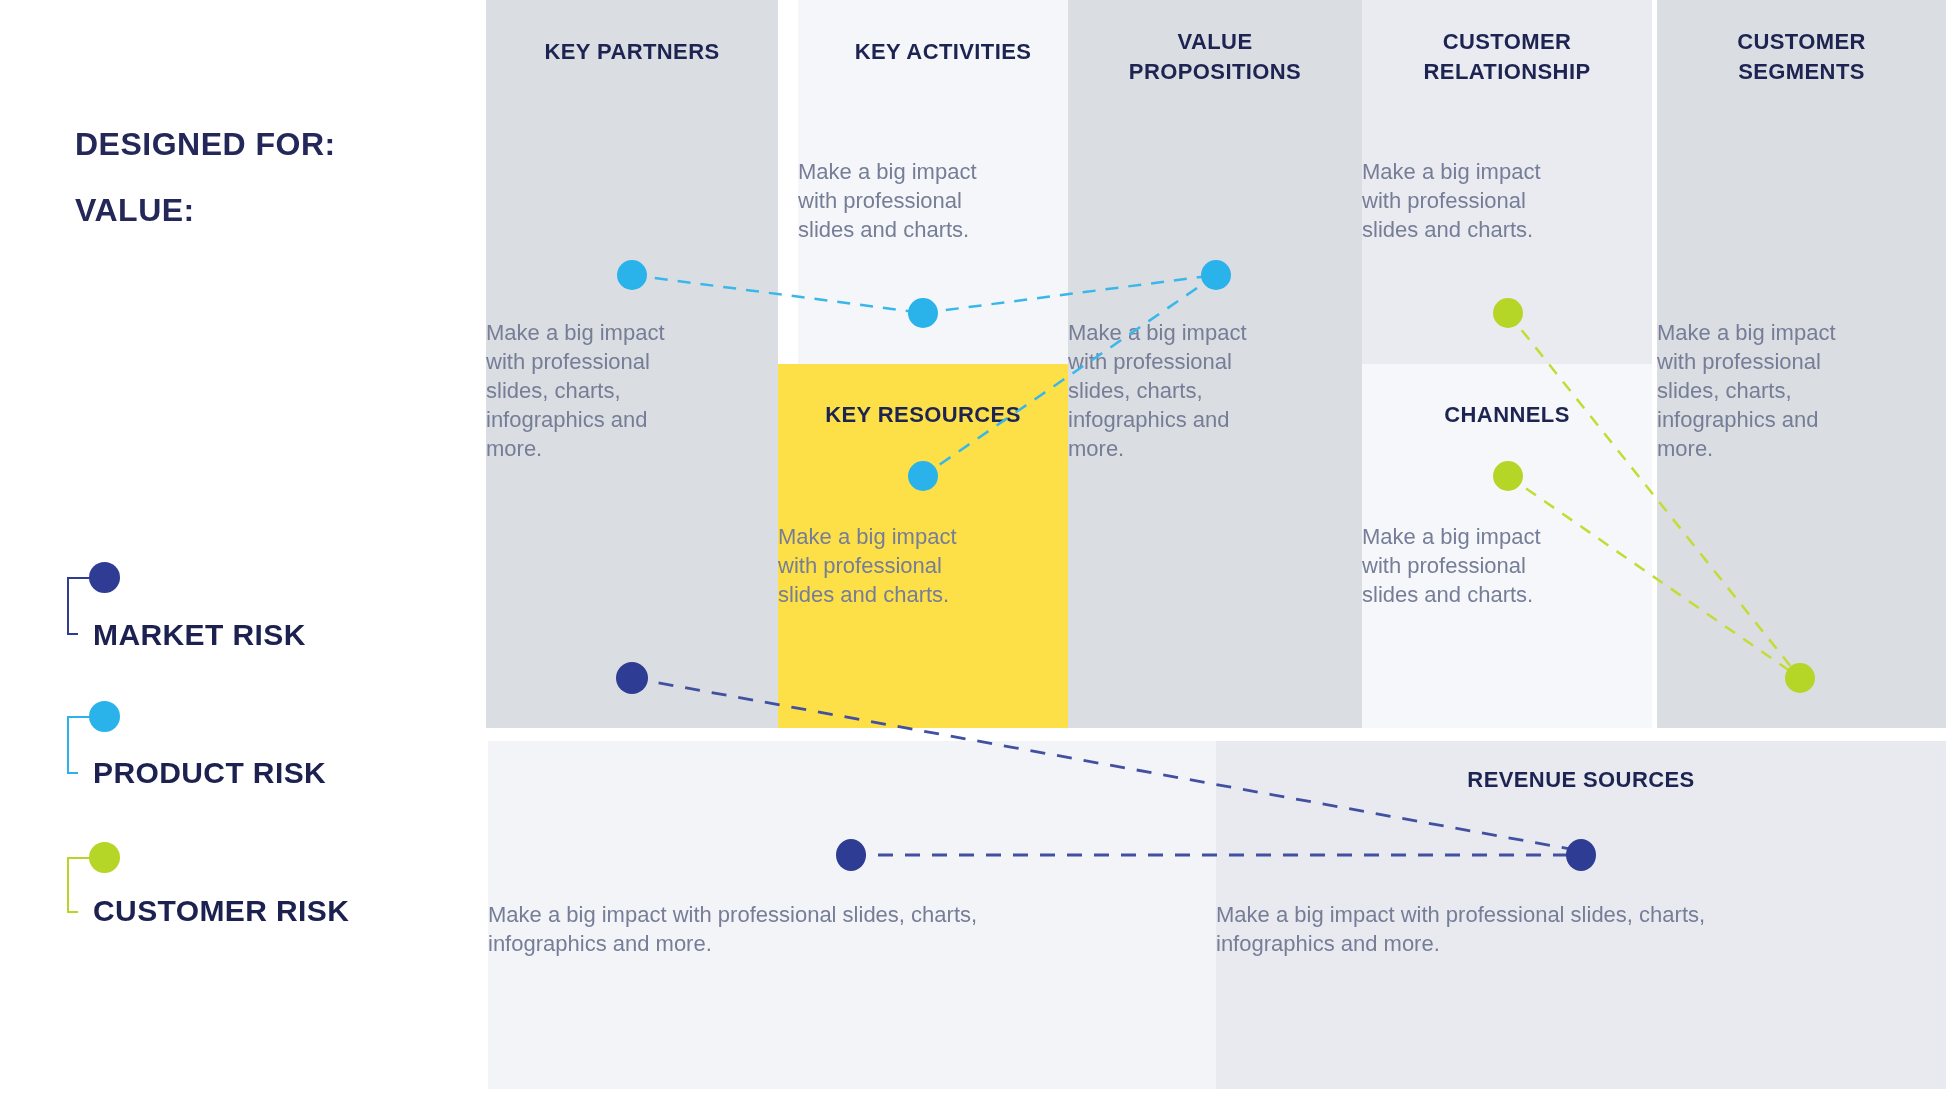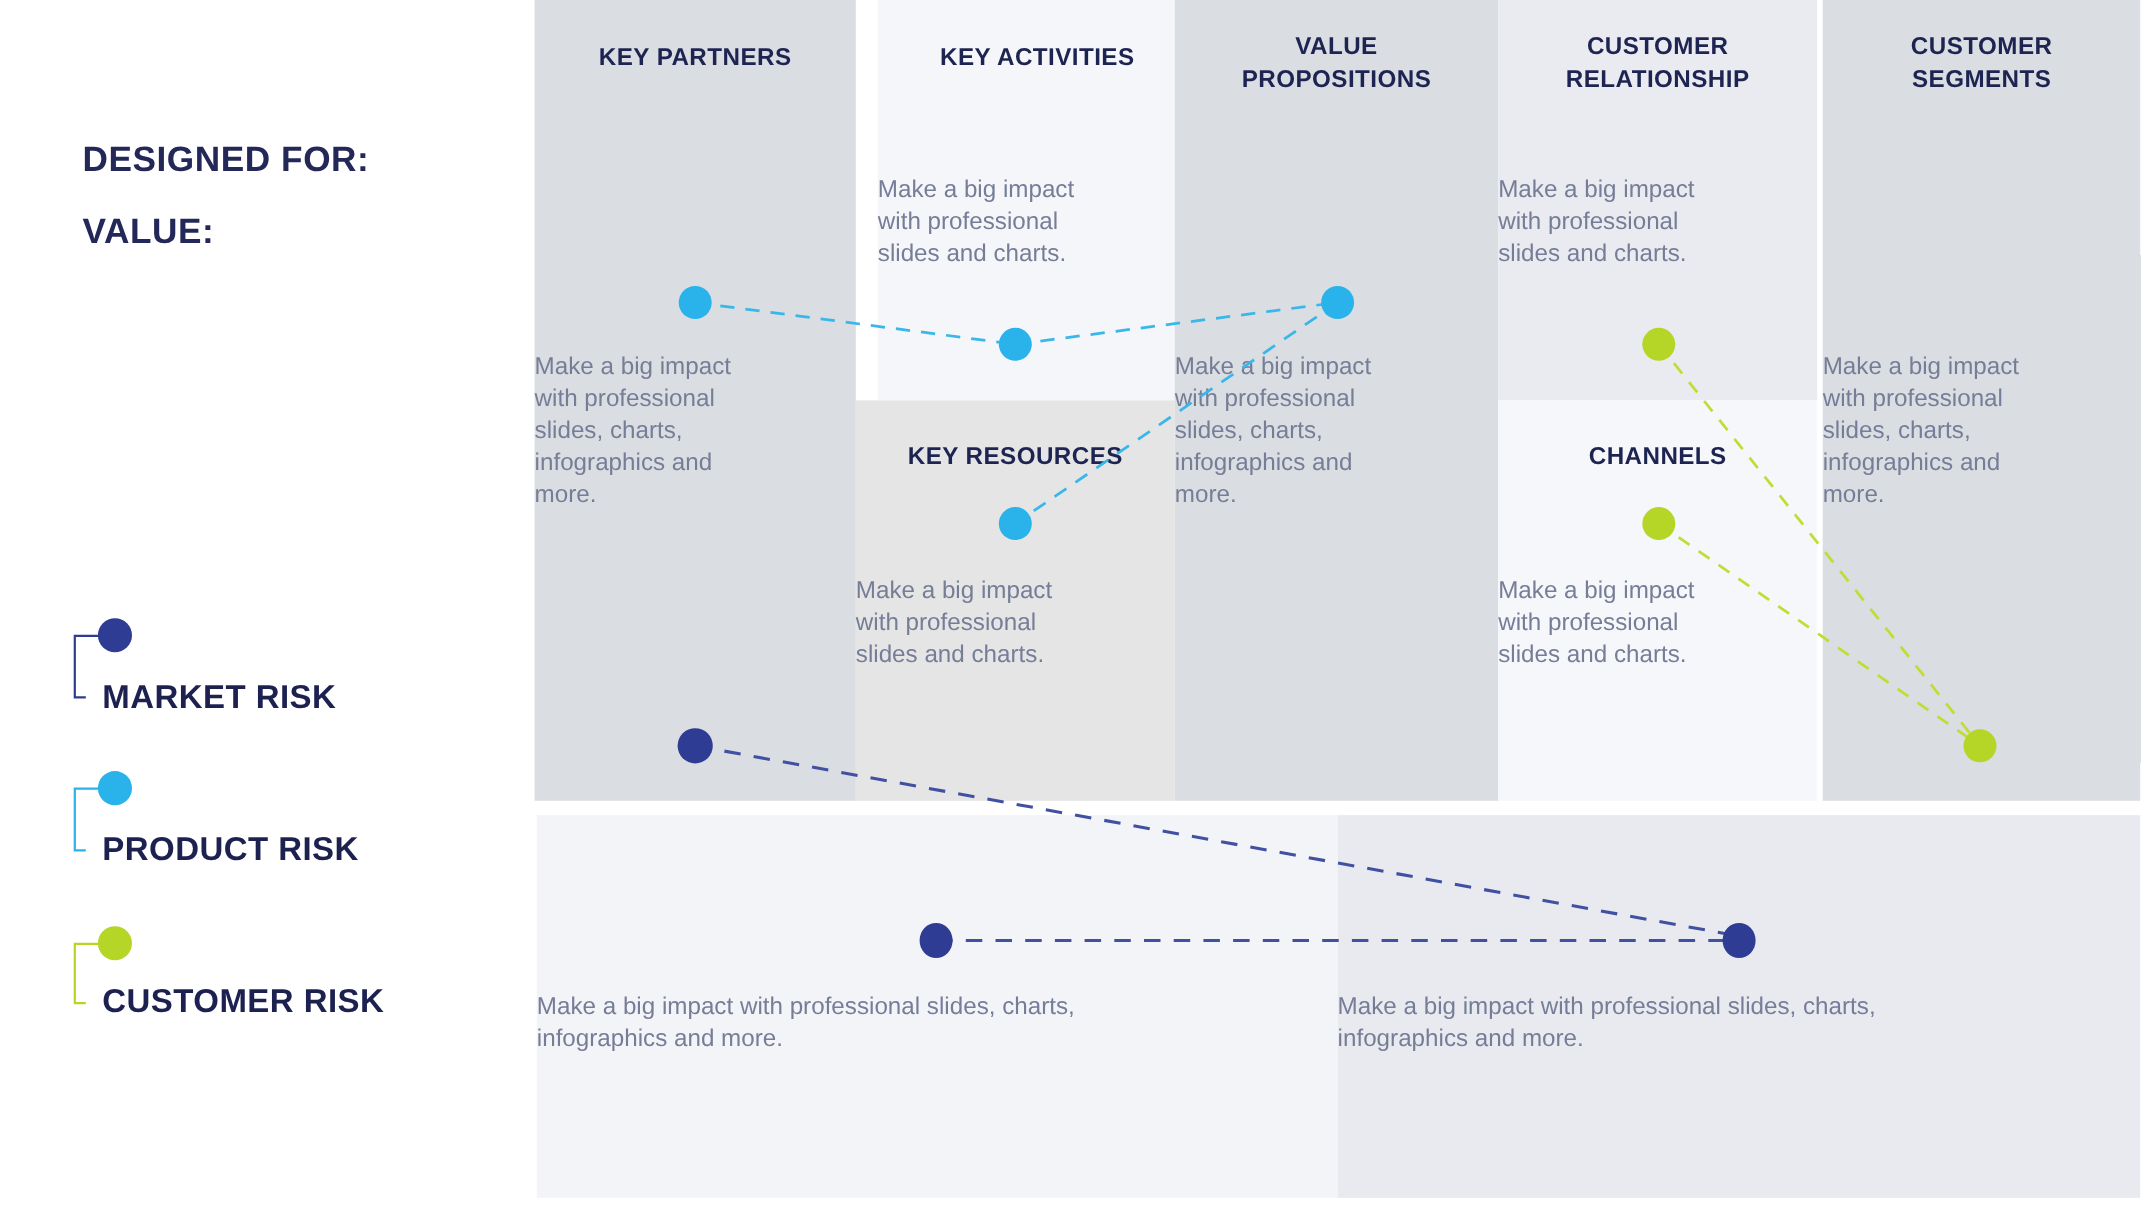--- a/index.html
+++ b/index.html
@@ -31,21 +31,21 @@
     font-size:22px;line-height:29px;color:#767d97;white-space:pre-line;}
 
   #cell-key-partners{left:486px;top:0;width:292px;height:728px;background:#dadde2;}
   #cell-key-partners .cell-title{top:37px;}
   #cell-key-partners .cell-body{top:318px;}
 
   #cell-key-activities{left:798px;top:0;width:290px;height:364px;background:#f4f6f9;}
   #cell-key-activities .cell-title{top:37px;}
   #cell-key-activities .cell-body{top:157px;}
 
-  #cell-key-resources{left:778px;top:364px;width:290px;height:364px;background:#e5e5e5;}
+  #cell-key-resources{left:778px;top:364px;width:290px;height:364px;background:#fde047;}
   #cell-key-resources .cell-title{top:36px;}
   #cell-key-resources .cell-body{top:158px;}
 
   #cell-value-propositions{left:1068px;top:0;width:294px;height:728px;background:#dadde2;}
   #cell-value-propositions .cell-title{top:27px;}
   #cell-value-propositions .cell-body{top:318px;}
 
   #cell-customer-relationship{left:1362px;top:0;width:290px;height:364px;background:#e9ebf0;}
   #cell-customer-relationship .cell-title{top:27px;}
   #cell-customer-relationship .cell-body{top:157px;}
@@ -156,20 +156,21 @@
 infographics and
 more.</p>
   </section>
 
   <section class="cell" id="cell-cost-structure">
     <p class="cell-body">Make a big impact with professional slides, charts,
 infographics and more.</p>
   </section>
 
   <section class="cell" id="cell-revenue-sources">
+    <h2 class="cell-title">REVENUE SOURCES</h2>
     <p class="cell-body">Make a big impact with professional slides, charts,
 infographics and more.</p>
   </section>
 
   <svg class="overlay" width="1946" height="1095" viewBox="0 0 1946 1095">
     <line class="dash-cyan" x1="632" y1="275" x2="923" y2="313"></line>
     <line class="dash-cyan" x1="923" y1="313" x2="1216" y2="275"></line>
     <line class="dash-cyan" x1="1216" y1="275" x2="923" y2="476"></line>
     <line class="dash-green" x1="1508" y1="313" x2="1800" y2="678"></line>
     <line class="dash-green" x1="1508" y1="476" x2="1800" y2="678"></line>

